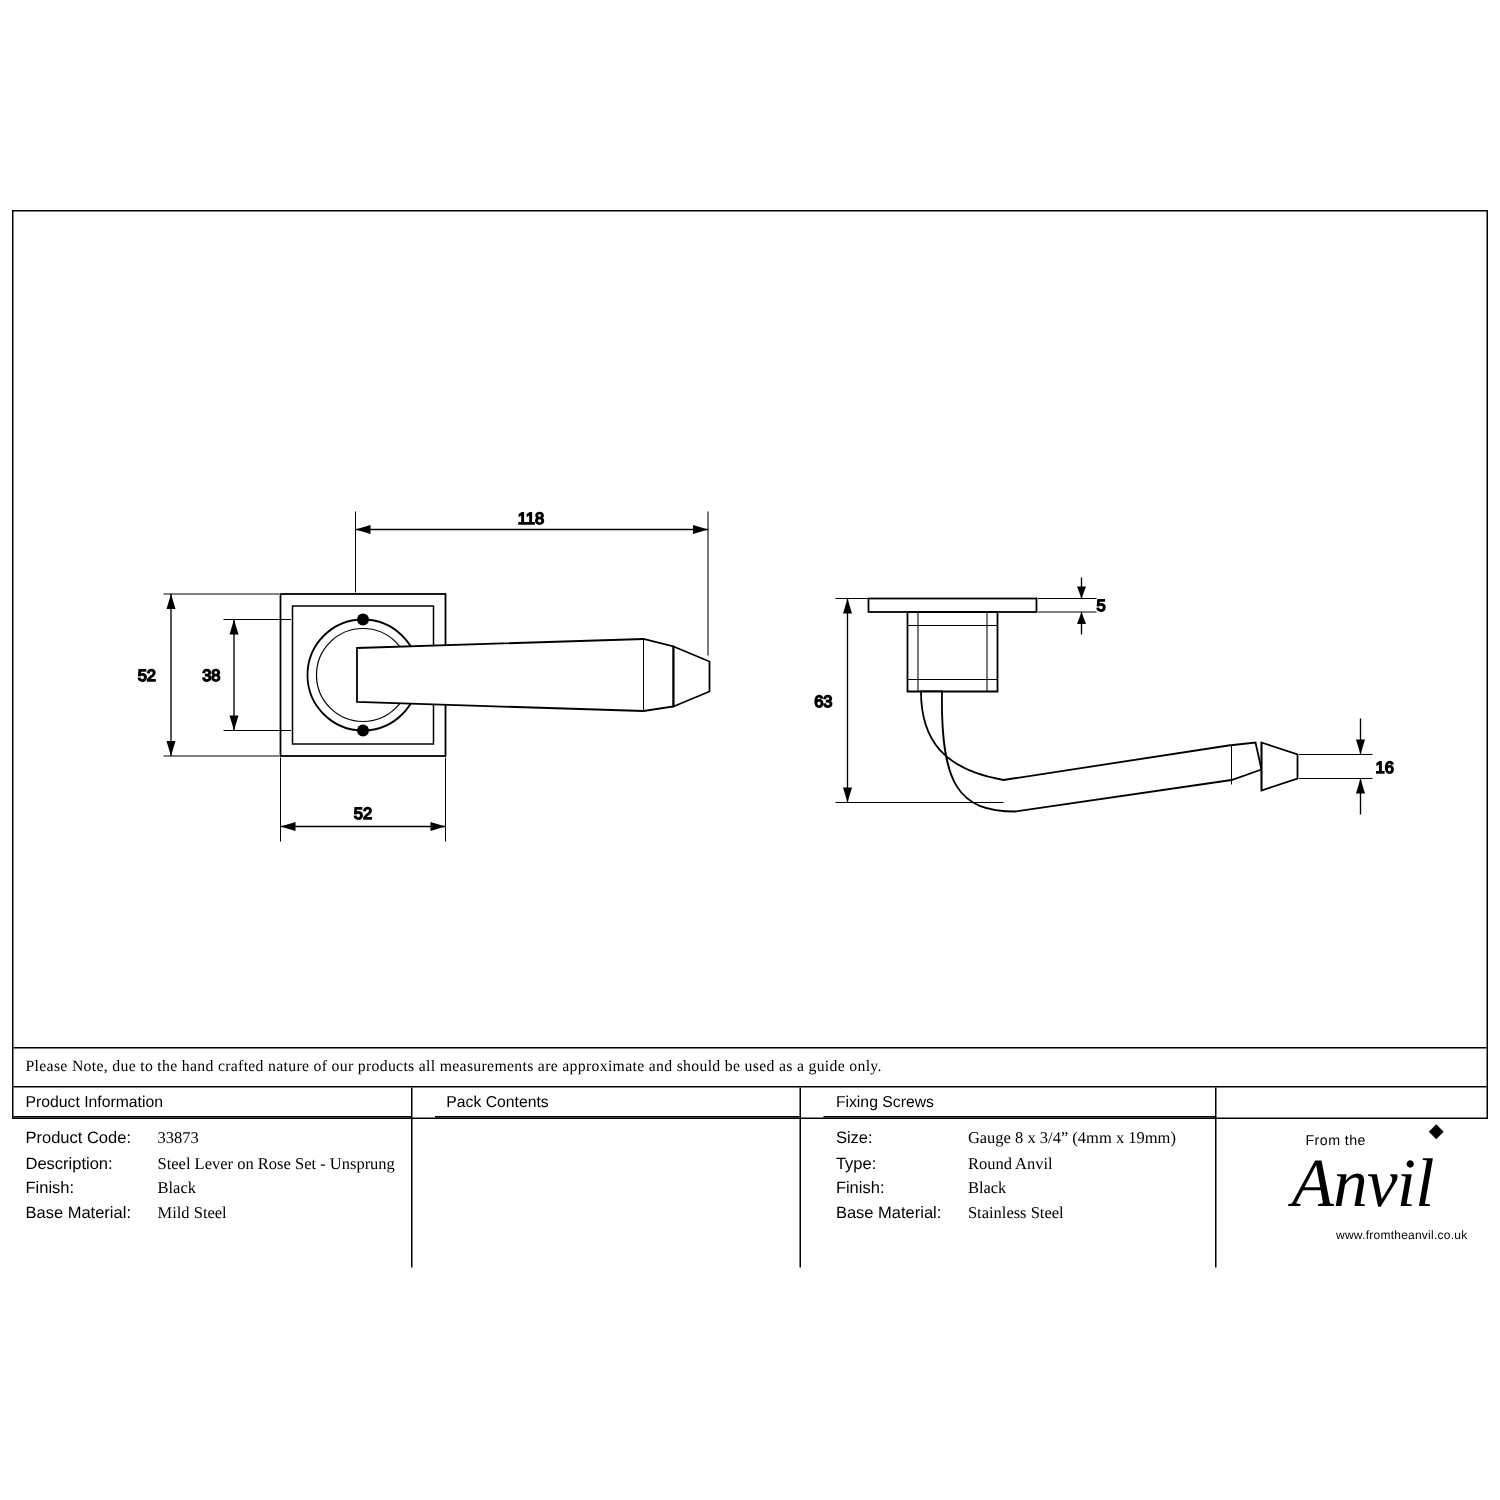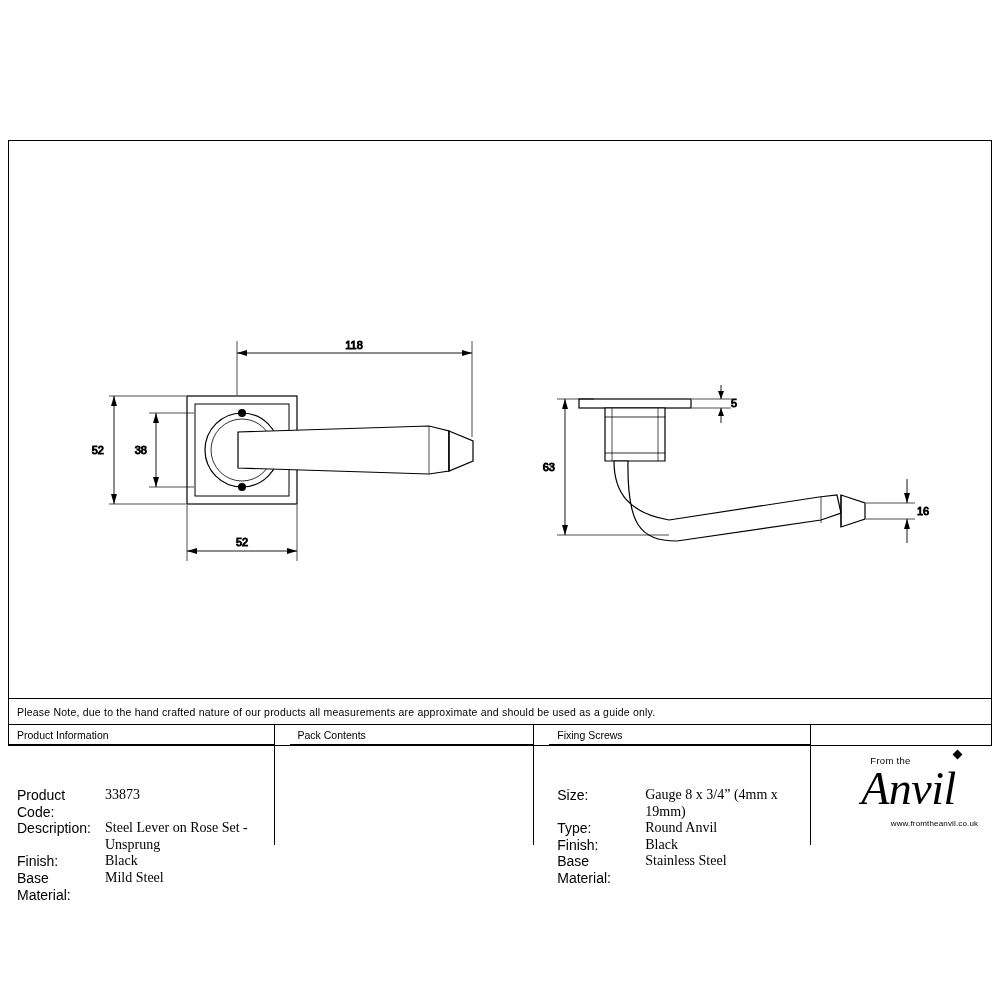--- a/index.html
+++ b/index.html
@@ -41,20 +41,21 @@
     height: 26px;
     box-sizing: border-box;
     border-bottom: 1px solid #000000;
     display: flex;
     align-items: center;
     padding-left: 8px;
   }
   .note-row span {
     font-size: 10.5px;
     letter-spacing: 0.02em;
+    font-family: Liberation Serif, serif;
   }
   .info-row {
     position: absolute;
     left: 0;
     top: 584px;
     width: 982px;
     height: 120px;
     display: flex;
     gap: 15px;
   }
@@ -69,23 +70,22 @@
   .col-logo { width: 165px; border-right: none; }
   .col-head {
     height: 20px;
     box-sizing: border-box;
     border-bottom: 1px solid #000000;
     font-size: 10.5px;
     padding: 4px 0 0 8px;
   }
   .col-body {
     padding: 6px 0 0 8px;
-    font-size: 14px;
+    font-size: 11px;
     line-height: 16.6px;
-    margin-top: 36px;
   }
   .kv {
     display: flex;
   }
   .kv .k {
     width: 88px;
     flex: 0 0 88px;
   }
   .kv .v {
     flex: 1;

